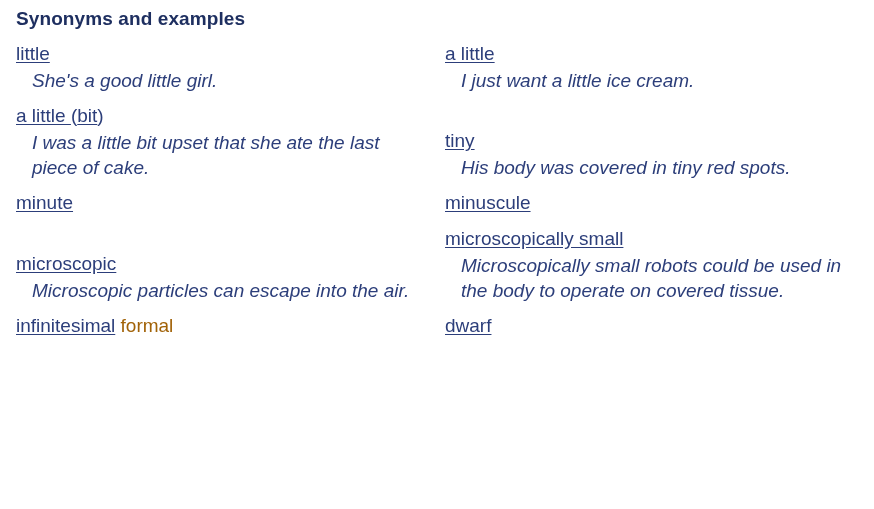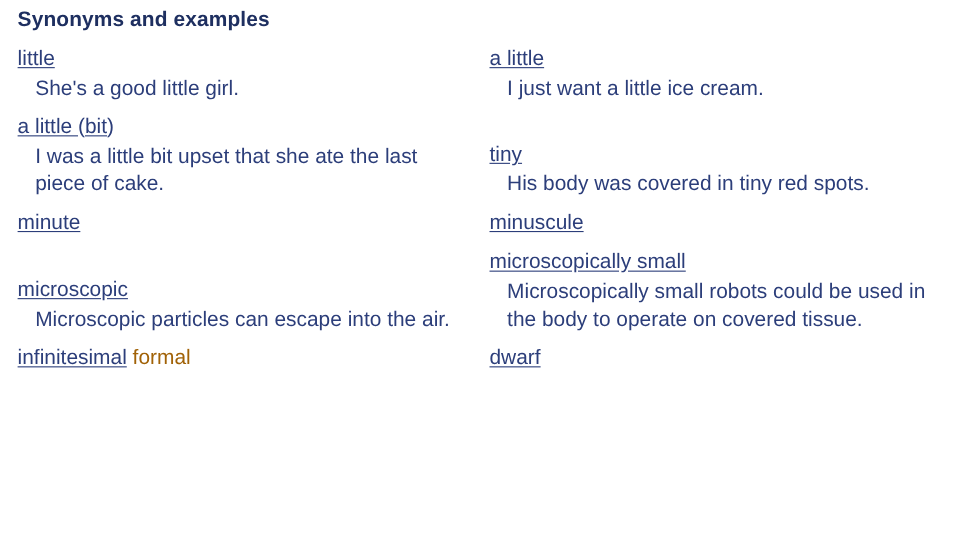--- a/index.html
+++ b/index.html
@@ -73,20 +73,21 @@
 
   .register {
     color: #a16207;
     text-decoration: none;
     font-size: 19px;
   }
 
   .example {
     font-size: 19px;
     line-height: 25px;
+    font-style: italic;
     color: #2c3e7a;
     margin: 1px 0 0 16px;
     max-width: 388px;
   }
 
   .syn-cell.right .example {
     max-width: 392px;
   }
 </style>
 </head>

